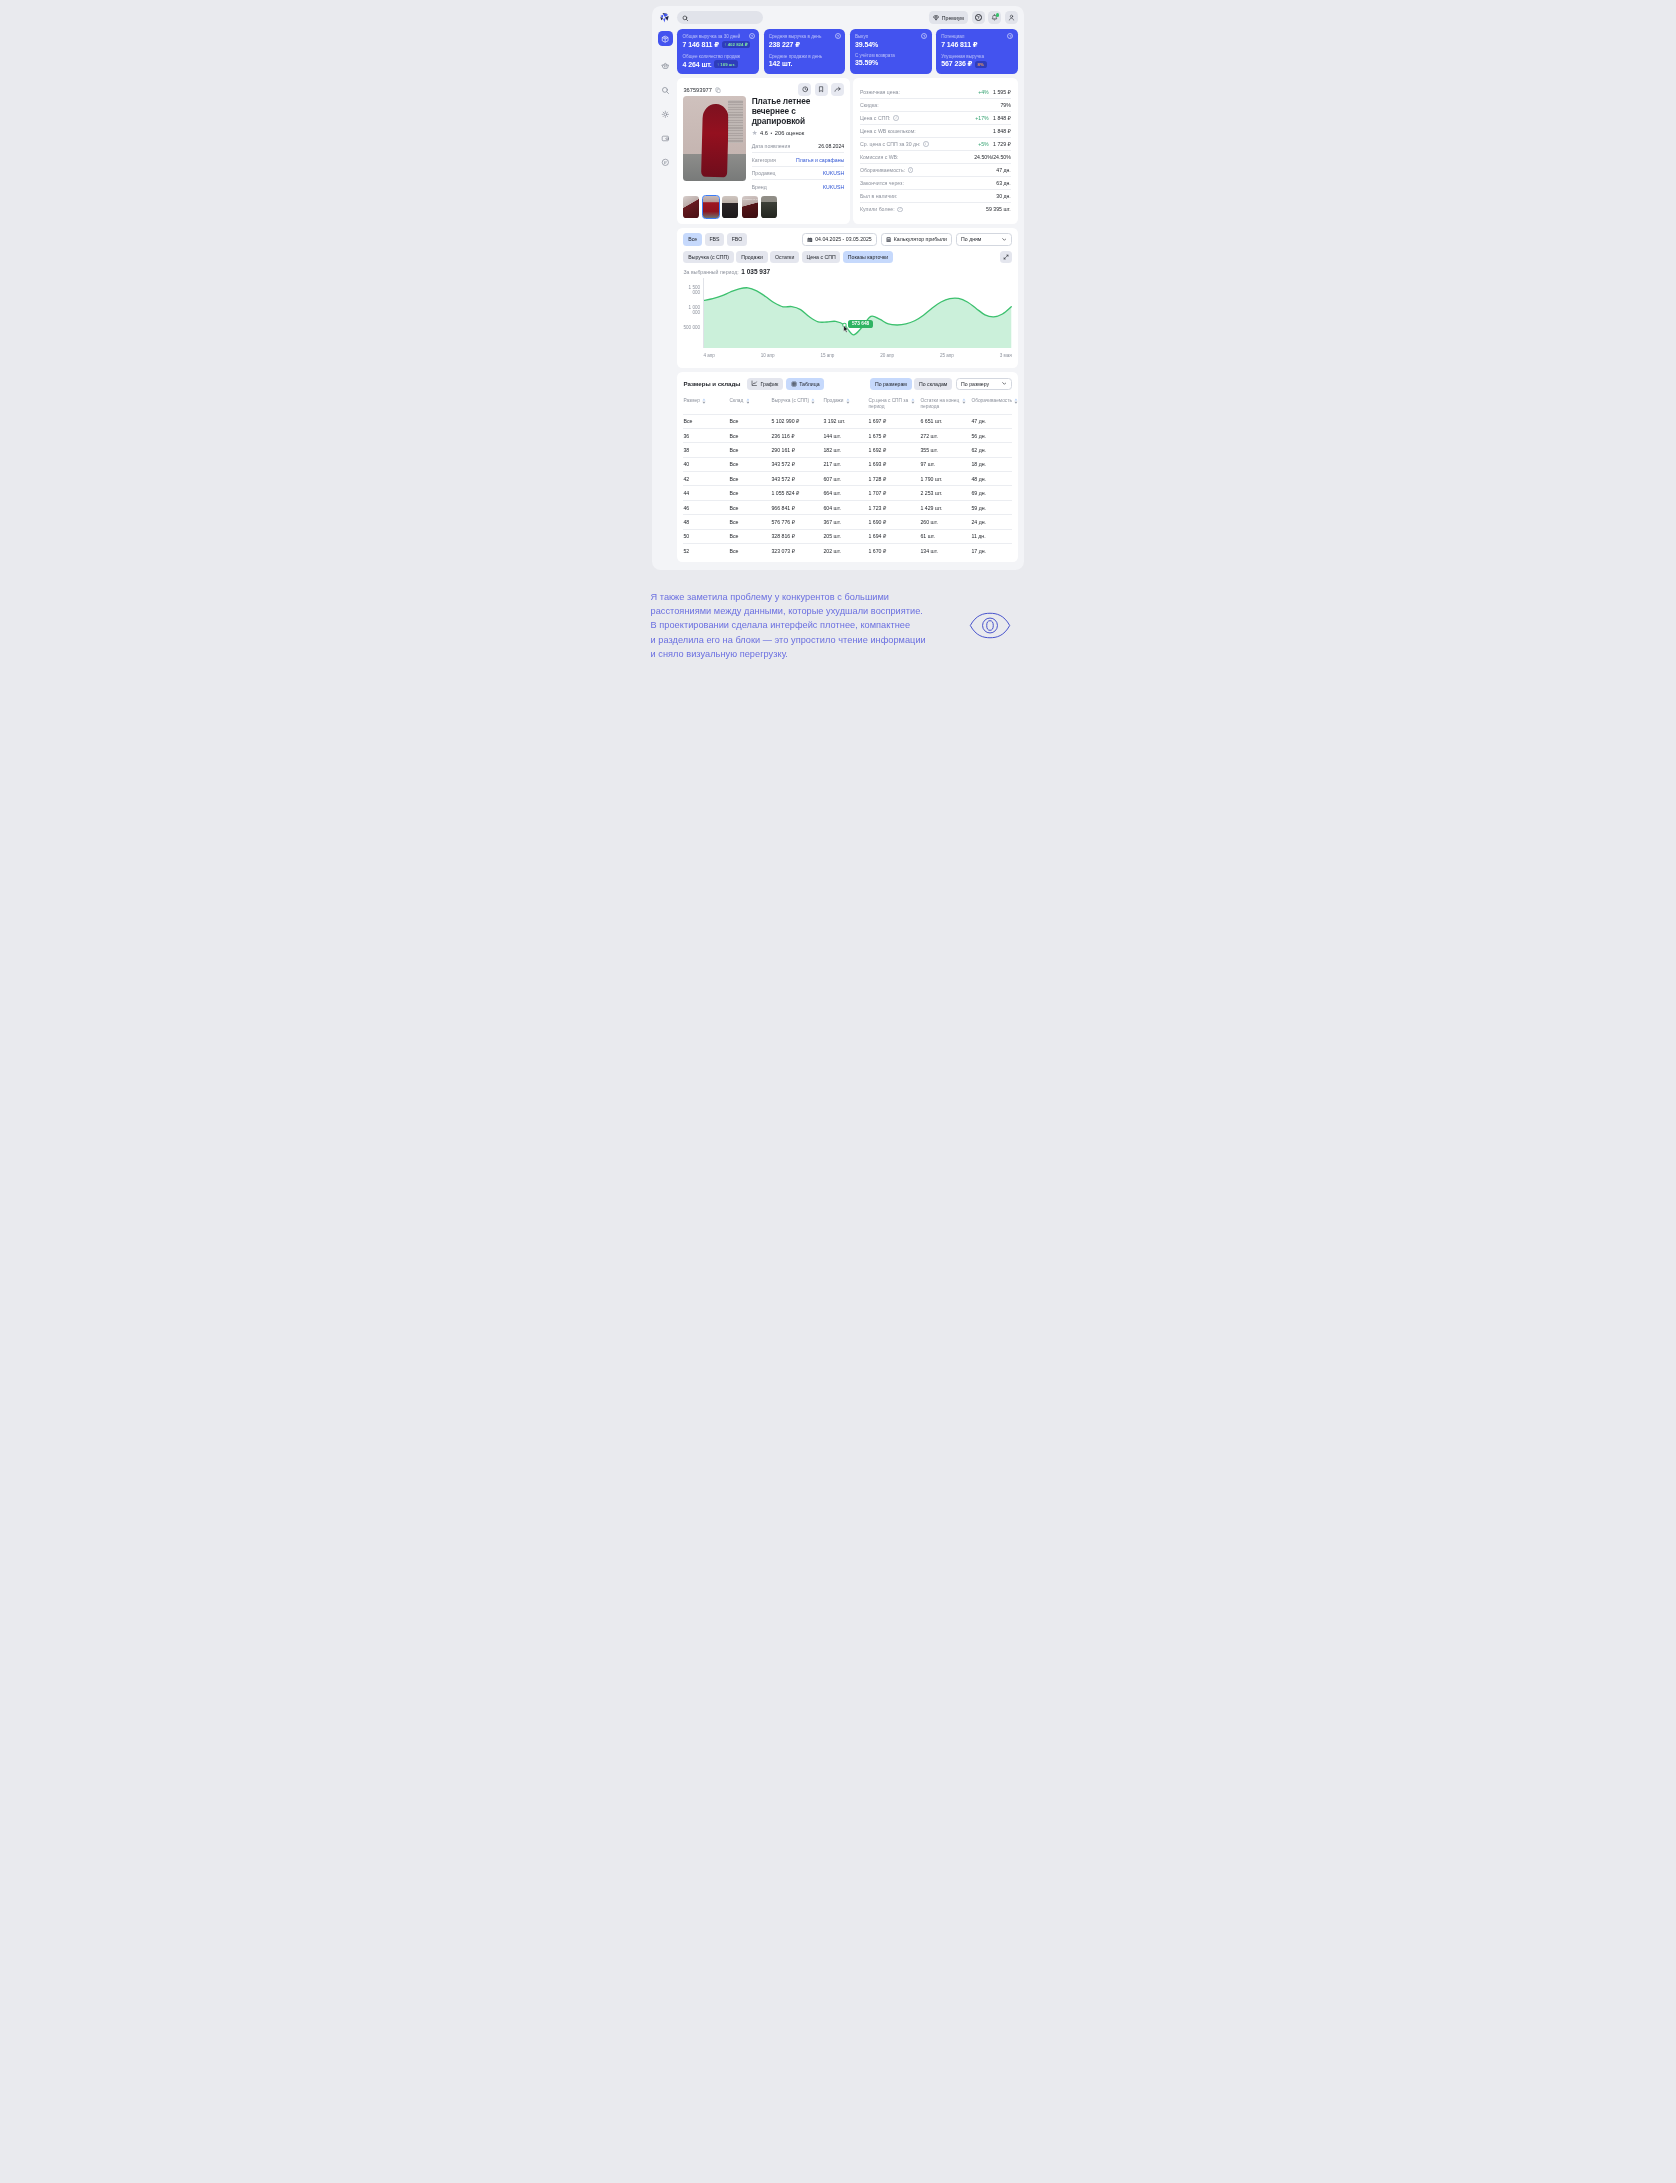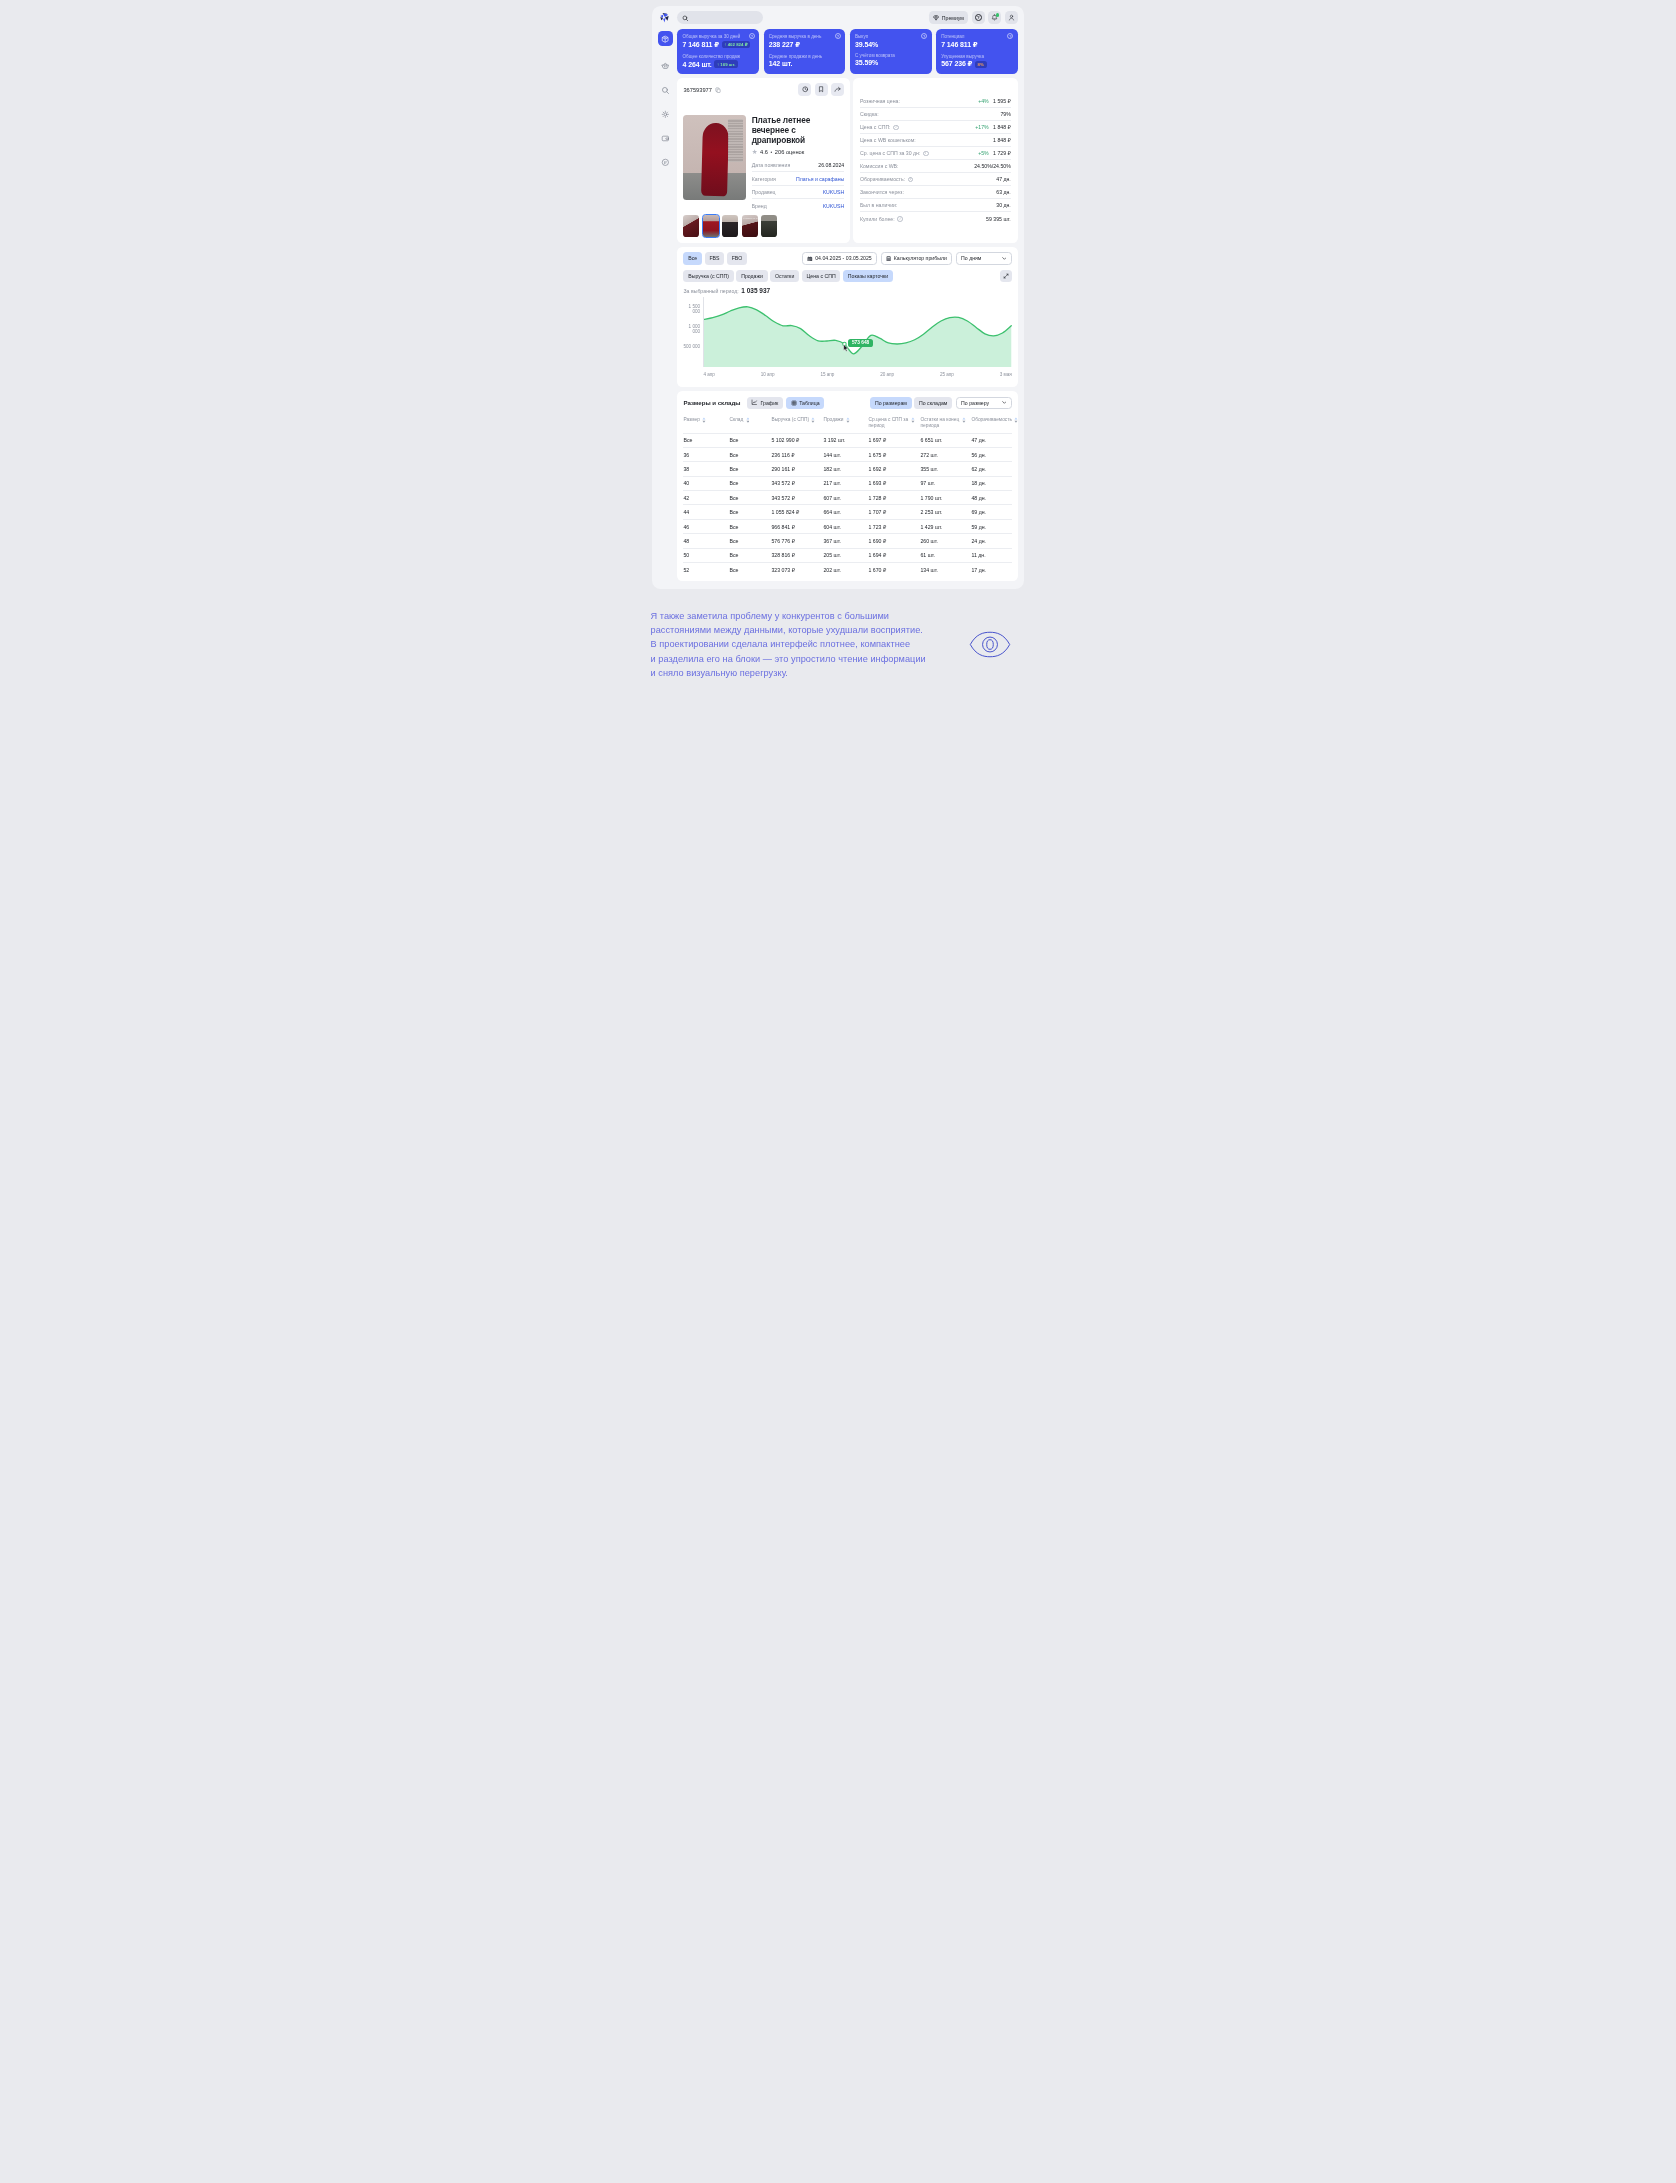--- a/index.html
+++ b/index.html
@@ -35,21 +35,21 @@
   .sbadge.warn{color:#e9995e}
   .sgroup.mt{margin-top:5.2px}
   
   .prodrow{display:grid;grid-template-columns:173px 1fr;gap:2.6px}
   .pcard{padding:5.2px 6.1px 6.1px}
   .phead{display:flex;align-items:center;gap:3.1px}
   .pid{font-size:5.7px}
   .copybtn{color:#8c919c;display:flex;cursor:pointer}
   .pactions{margin-left:auto;display:flex;gap:3.5px}
   .abtn{width:13px;height:13px;border-radius:3.9px;background:#e7e9f1;display:flex;align-items:center;justify-content:center;color:#23262c;cursor:pointer}
-  .pbody{display:flex;gap:5.2px;margin-top:19px}
+  .pbody{display:flex;gap:5.2px;margin-top:0}
   .photo{width:63px;height:85px;border-radius:3.5px;flex:none;position:relative;overflow:hidden;
          background:linear-gradient(180deg,#cfc1bd 0%,#c5b5b1 68%,#8d8d8b 68.5%,#787a79 100%)}
   .photo::before{content:'';position:absolute;left:29%;top:9%;width:42%;height:86%;
          background:linear-gradient(180deg,#7d1220 0%,#94101f 40%,#6f0d1c 100%);
          border-radius:48% 48% 12% 16%/20% 20% 7% 7%;transform:rotate(1.5deg)}
   .photo::after{content:'';position:absolute;right:6%;top:5%;width:23%;height:50%;border-radius:1.3px;opacity:.75;
          background:repeating-linear-gradient(180deg,#bcb6b3 0 1.3px,#a29c9a 1.3px 2.6px)}
   .pinfo{flex:1;min-width:0}
   .ptitle{font-size:8.3px;font-weight:700;line-height:1.22;letter-spacing:-0.1px}
   .prate{display:flex;align-items:center;gap:2.6px;margin-top:3.5px;font-size:5.7px}

